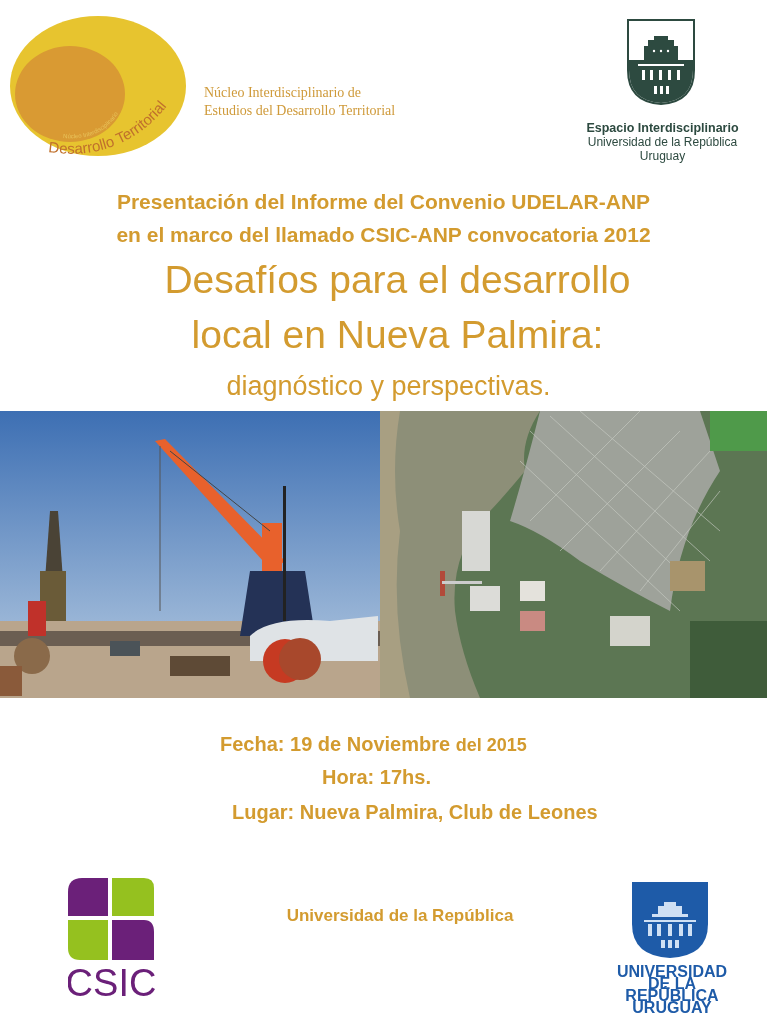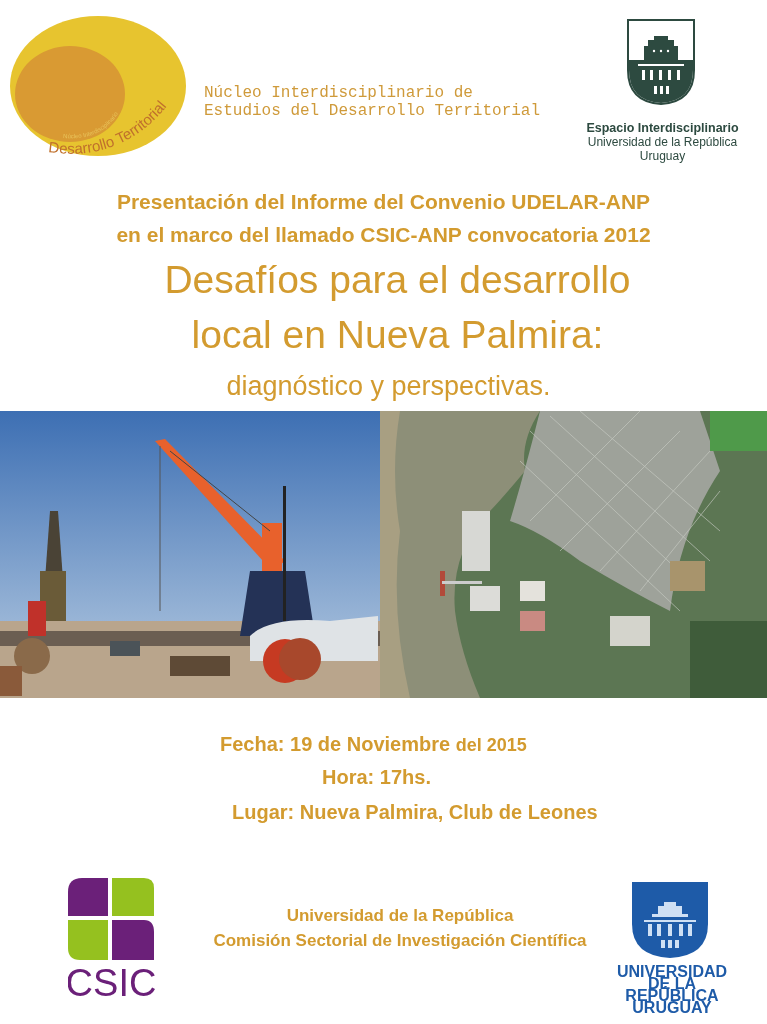--- a/index.html
+++ b/index.html
@@ -3,21 +3,21 @@
 <meta charset="utf-8">
 <style>
   html, body { margin: 0; padding: 0; }
   body { width: 767px; height: 1024px; background: #ffffff; position: relative; overflow: hidden;
          font-family: "Liberation Sans", sans-serif; color: #d29a2e; }
   .abs { position: absolute; }
   .gold { color: #d39b2f; }
 
   
   #nucleo-logo { left: 8px; top: 14px; width: 180px; height: 150px; }
-  #nucleo-text { left: 204px; top: 84px; font-family: Liberation Mono, monospace; font-size: 16px; line-height: 18px; color: #cf9a3a; }
+  #nucleo-text { left: 204px; top: 84px; font-family: Liberation Serif, serif; font-size: 14px; line-height: 18px; color: #cf9a3a; }
 
   
   #ei-shield { left: 626px; top: 18px; width: 70px; height: 88px; }
   #ei-text { left: 585px; top: 121px; width: 155px; text-align: center; color: #2d4a40; font-size: 12px; line-height: 14px; }
   #ei-text .b { font-weight: bold; font-size: 12.5px; }
 
   
   .center { left: 0; width: 767px; text-align: center; }
   #sub1 { top: 190px; font-size: 21px; font-weight: bold; }
   #sub2 { top: 223px; font-size: 21px; font-weight: bold; }
@@ -183,21 +183,20 @@
     <path d="M0 14 Q0 0 14 0 H40 V38 H0 Z" fill="#6b2079"></path>
     <path d="M44 0 H76 Q86 0 86 10 V38 H44 Z" fill="#95c11f"></path>
     <path d="M0 42 H40 V82 H12 Q0 82 0 70 Z" fill="#95c11f"></path>
     <path d="M44 42 H76 Q86 42 86 54 V82 H44 Z" fill="#6b2079"></path>
     <text x="43" y="118" text-anchor="middle" font-family="Liberation Sans, sans-serif" font-size="38" fill="#6b2079">CSIC</text>
   </svg>
 </div>
 
 <div id="bottom-text" class="abs gold">
   <div>Universidad de la República</div>
-  <div>Comisión Sectorial de Investigación Científica</div>
 </div>
 
 <div id="udelar-logo" class="abs">
   <svg width="80" height="80" viewBox="0 0 80 80">
     <path d="M2 2 H78 V44 Q78 76 40 78 Q2 76 2 44 Z" fill="#1e5ba8"></path>
     <g fill="#cfe0f4">
       <rect x="22" y="34" width="36" height="3"></rect>
       <rect x="28" y="26" width="24" height="8"></rect>
       <rect x="34" y="22" width="12" height="4"></rect>
       <rect x="14" y="40" width="52" height="2"></rect>

